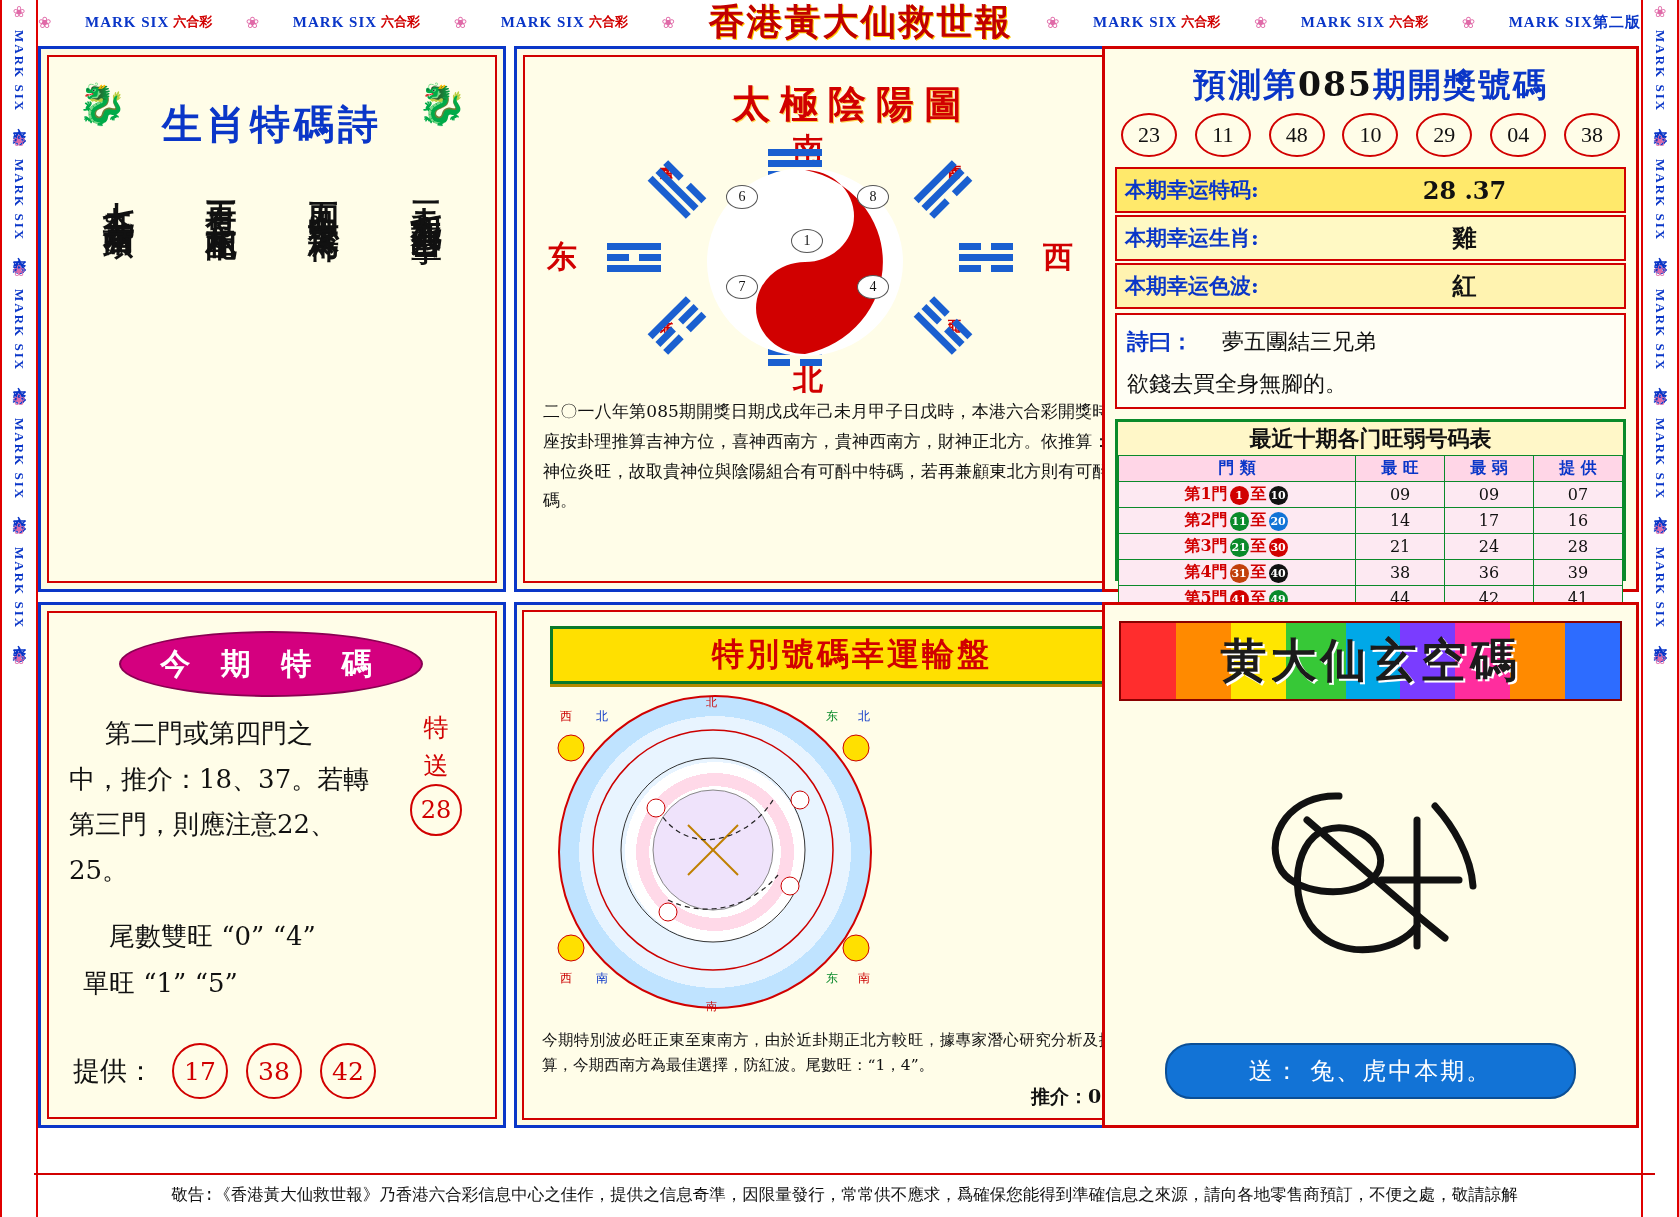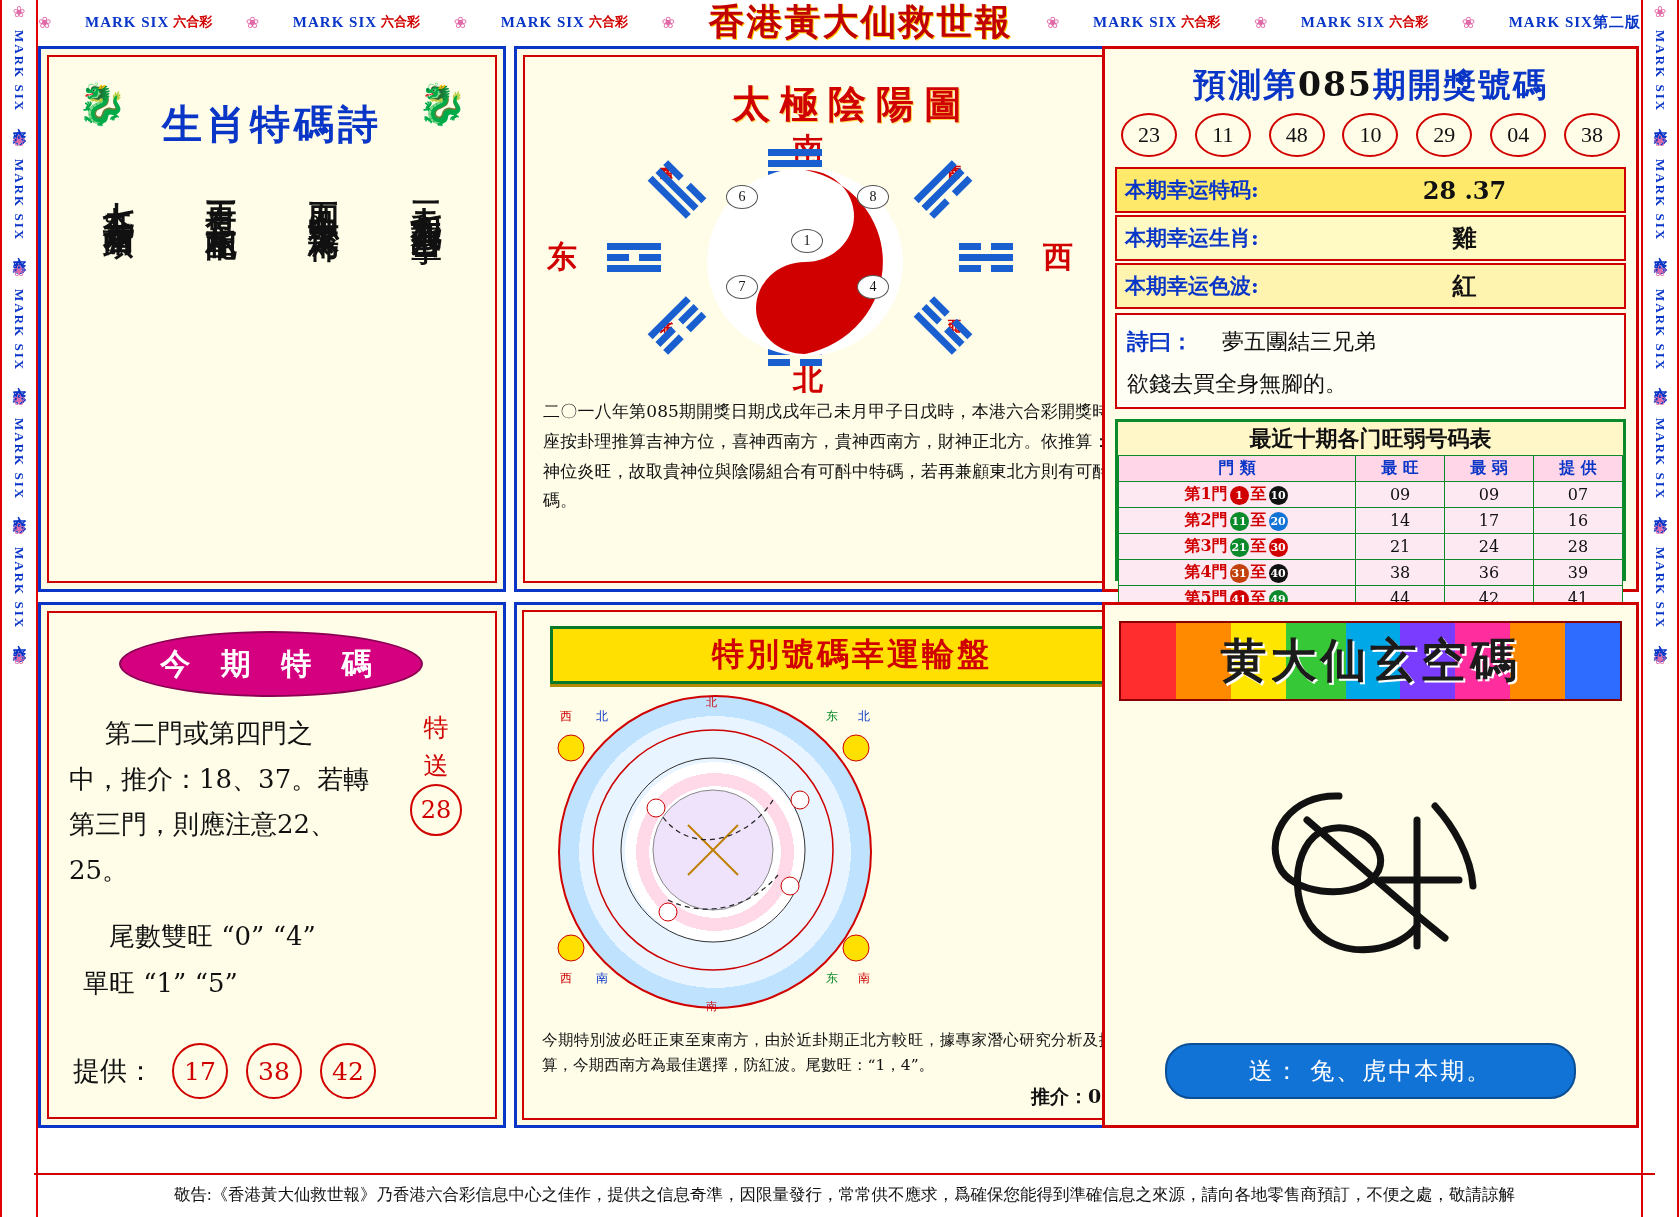--- a/index.html
+++ b/index.html
@@ -170,21 +170,21 @@
   .rainbow span{font-family:"DejaVu Serif","Liberation Serif",serif;font-size:46px;font-weight:bold;
                 color:#1b1b1b;letter-spacing:4px;text-shadow:2px 2px 0 #fff;}
   .sig{position:absolute;left:0;right:0;top:130px;height:280px;display:flex;align-items:center;justify-content:center;}
   .sendbar{position:absolute;left:60px;right:60px;bottom:26px;height:52px;border-radius:26px;
            background:#1273d6;border:2px solid #0b4f96;display:flex;align-items:center;justify-content:center;}
   .sendbar span{color:#fff;font-family:"DejaVu Serif","Liberation Serif",serif;font-size:24px;letter-spacing:2px;}
 
   
   .footer{position:absolute;left:34px;right:24px;bottom:2px;height:40px;
           display:flex;align-items:center;justify-content:center;
-          font-family:Liberation Serif, serif;font-size:16.5px;color:#111;
+          font-family:Liberation Mono, monospace;font-size:16.5px;color:#111;
           border-top:2px solid #d10000;}
 </style>
 </head>
 <body>
 
 <div class="page">
 
   <div class="rail left">
     <span class="rail-flower">❀</span>
     <span class="rail-txt">MARK SIX 六合彩</span>

